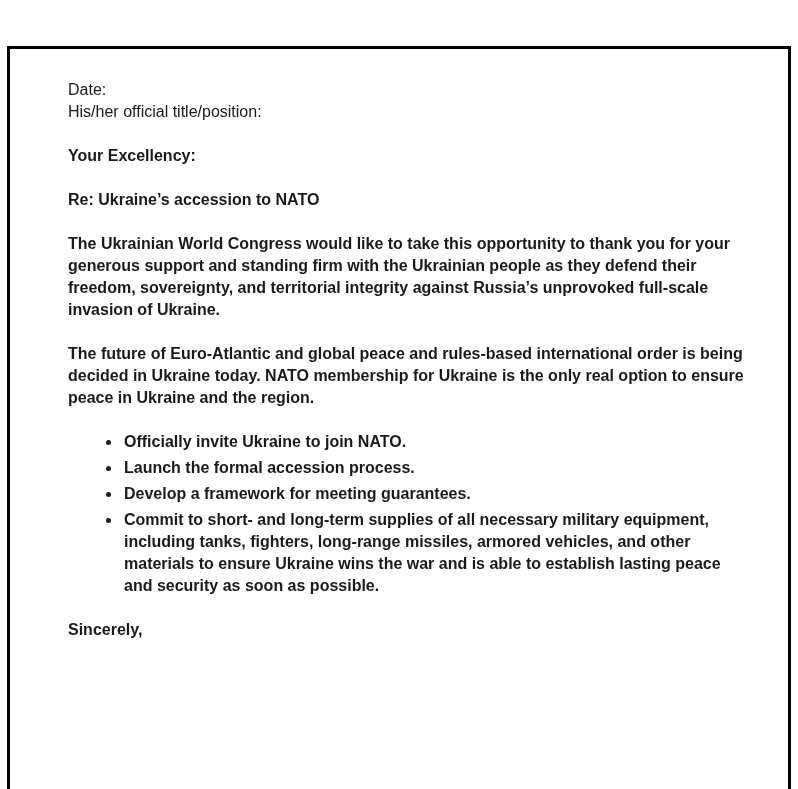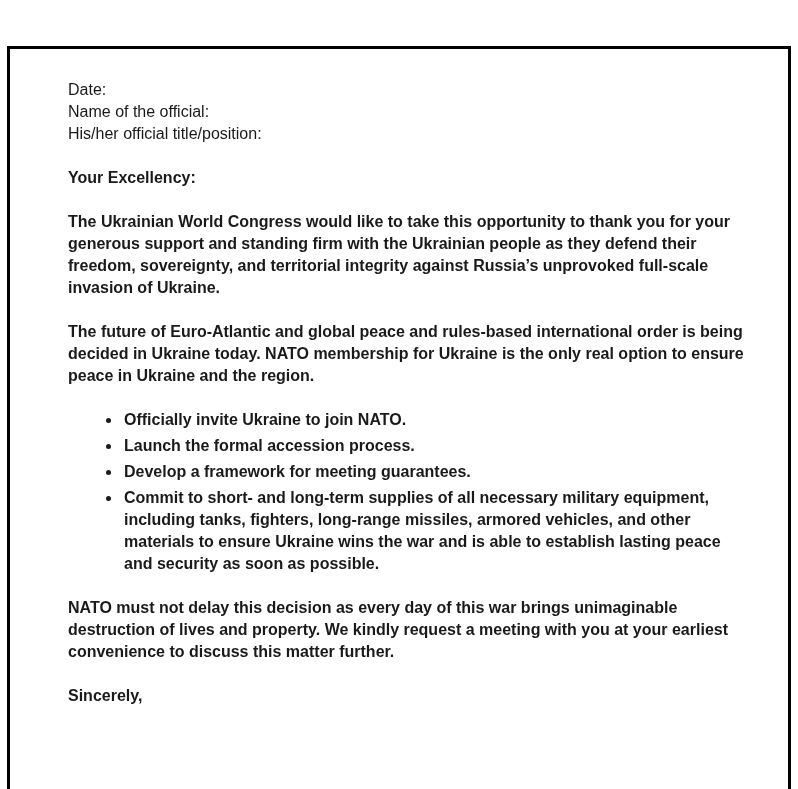--- a/index.html
+++ b/index.html
@@ -54,38 +54,37 @@
 </style>
 </head>
 <body>
 
 <div class="canvas">
   <div class="page-border">
     <div class="letter-body">
 
       <div class="first-block">
         <div class="hdr-line">Date:</div>
-        <div class="hdr-line">Name of the official:</div>
         <div class="hdr-line">His/her official title/position:</div>
       </div>
 
       <p class="para">Your Excellency:</p>
 
+      <p class="para">Re: Ukraine’s accession to NATO</p>
 
       <p class="para">The Ukrainian World Congress would like to take this opportunity to thank you for your generous support and standing firm with the Ukrainian people as they defend their freedom, sovereignty, and territorial integrity against Russia’s unprovoked full-scale invasion of Ukraine.</p>
 
       <p class="para">The future of Euro-Atlantic and global peace and rules-based international order is being decided in Ukraine today. NATO membership for Ukraine is the only real option to ensure peace in Ukraine and the region.</p>
 
 
       <ul class="demands">
         <li>Officially invite Ukraine to join NATO.</li>
         <li>Launch the formal accession process.</li>
         <li>Develop a framework for meeting guarantees.</li>
         <li>Commit to short- and long-term supplies of all necessary military equipment, including tanks, fighters, long-range missiles, armored vehicles, and other materials to ensure Ukraine wins the war and is able to establish lasting peace and security as soon as possible.</li>
       </ul>
 
-      <p class="para">NATO must not delay this decision as every day of this war brings unimaginable destruction of lives and property. We kindly request a meeting with you at your earliest convenience to discuss this matter further.</p>
 
       <p class="para signoff">Sincerely,</p>
 
     </div>
   </div>
 </div>
 
 </body></html>

